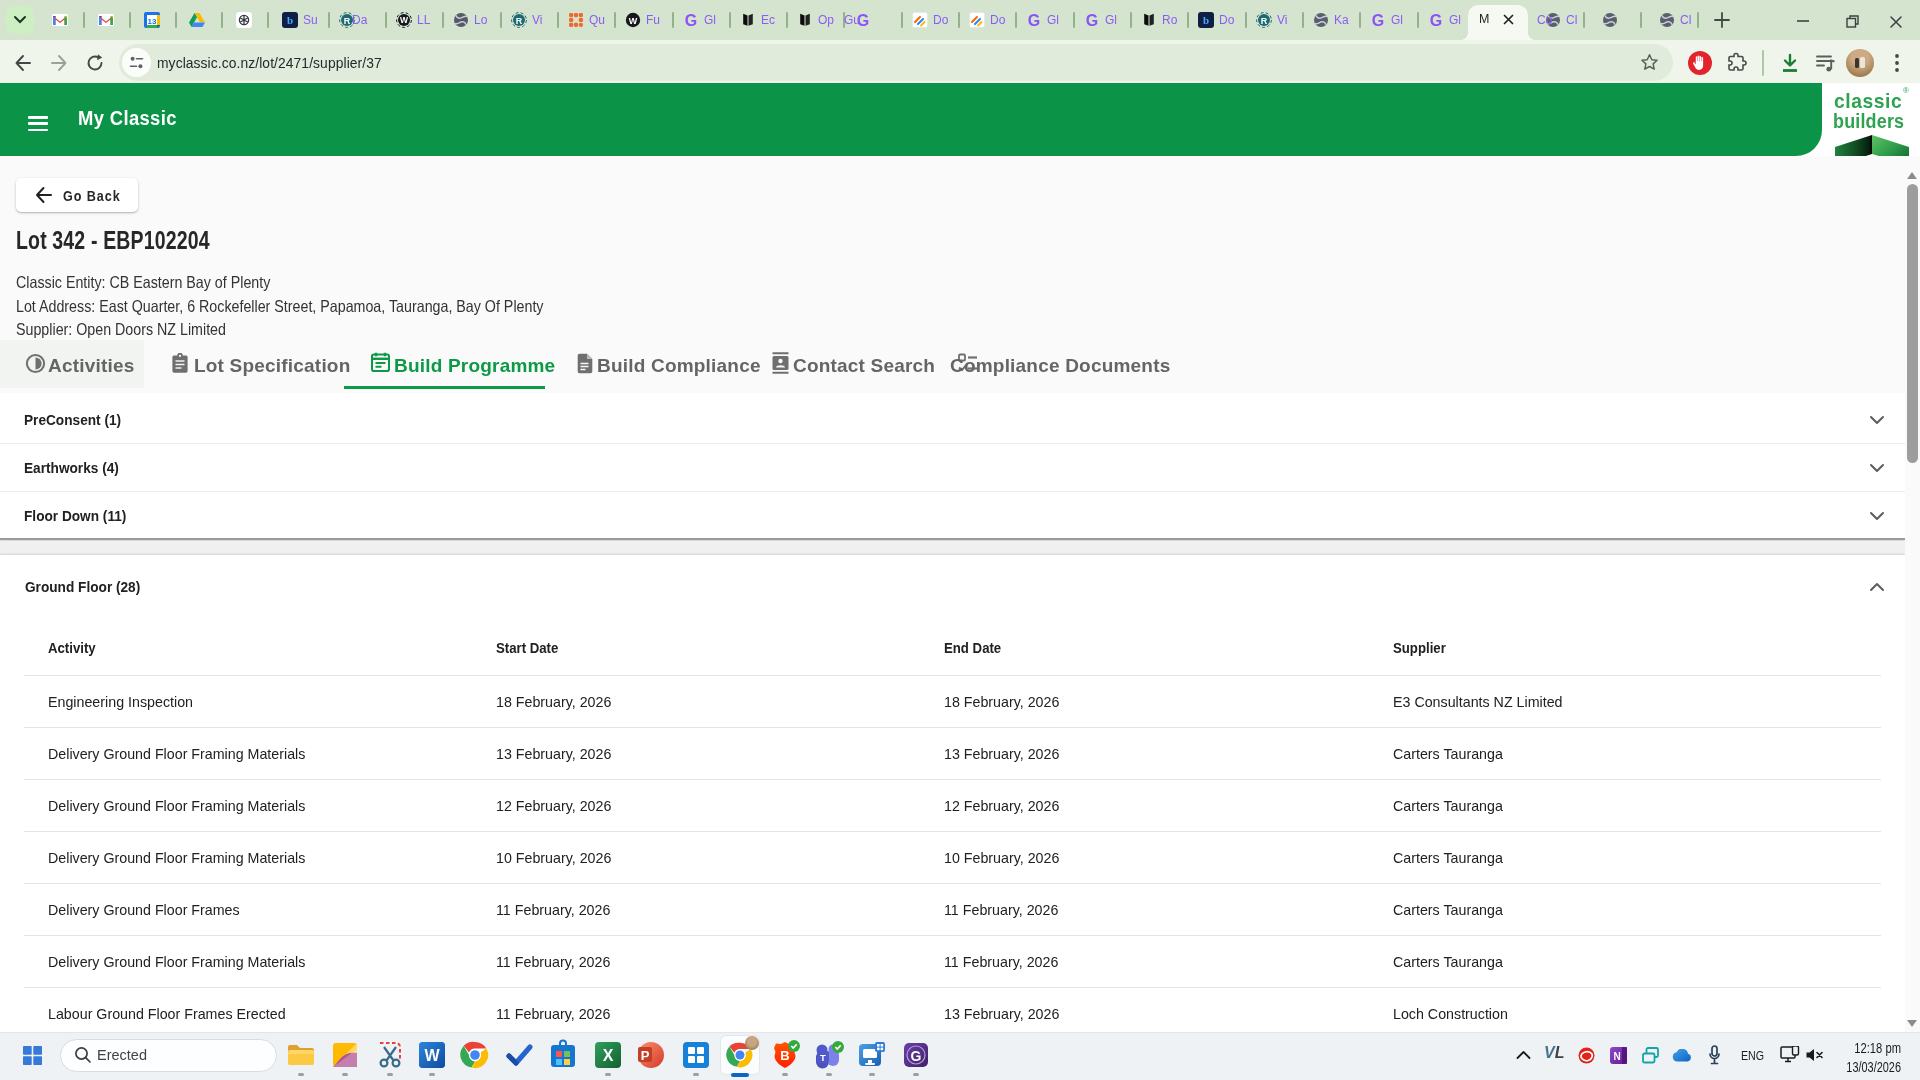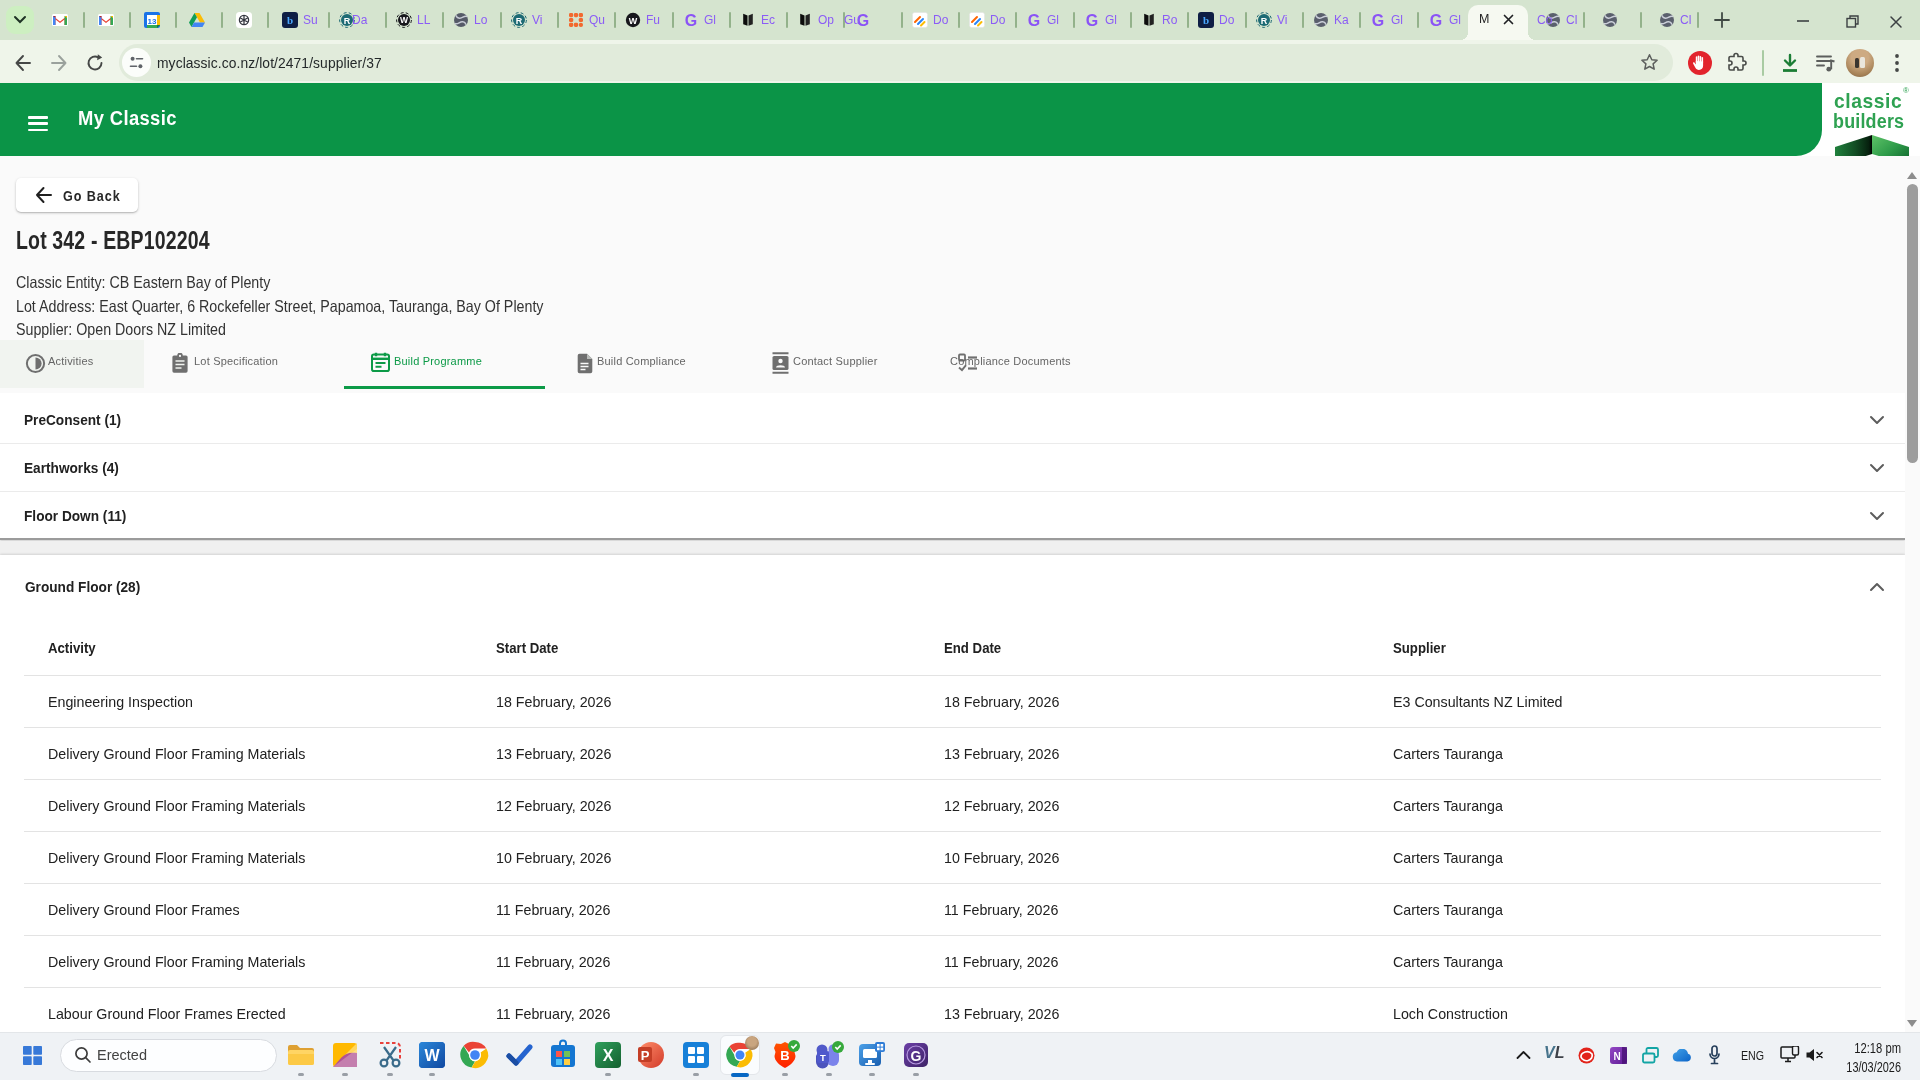--- a/index.html
+++ b/index.html
@@ -6,21 +6,21 @@
 body{font-family:"Liberation Sans",sans-serif;background:#fff;position:relative}
 .a{position:absolute}
 .tabstrip{left:0;top:0;width:1920px;height:40px;background:#d5e4cf}
 .toolbar{left:0;top:40px;width:1920px;height:43px;background:#eff5ea}
 .appbar{left:0;top:83px;width:1822px;height:73px;background:#0b9447;border-bottom-right-radius:26px}
 .logobox{left:1822px;top:83px;width:98px;height:87px;background:#fff}
 .content{left:0;top:156px;width:1920px;height:876px;background:#fafafa}
 .tablbl{font-size:12px;color:#8b5cf6;top:13px;white-space:nowrap}
 .tdiv{width:2px;height:16px;top:12px;background:#93b28b;border-radius:1px}
 .omni{left:119px;top:44px;width:1554px;height:37px;border-radius:19px;background:#e1ebdb}
-.mui-txt{color:#656565;font-size:11px;font-weight:400;letter-spacing:.2px;white-space:nowrap}
+.mui-txt{color:#656565;font-size:19px;font-weight:700;letter-spacing:.2px;white-space:nowrap}
 .acc-h{font-size:15px;font-weight:700;color:#212121;white-space:nowrap;transform:scaleX(.91);transform-origin:0 50%}
 .cell{font-size:15px;color:#212121;white-space:nowrap;transform:scaleX(.95);transform-origin:0 50%}
 .th{font-size:15px;font-weight:700;color:#212121;white-space:nowrap;transform:scaleX(.88);transform-origin:0 50%}
 .rowline{left:24px;width:1857px;height:1px;background:#e3e3e3}
 .taskbar{left:0;top:1032px;width:1920px;height:48px;background:#eff2f5;border-top:1px solid #e3e6e9}
 .ind{width:6px;height:3px;border-radius:1.5px;background:#999fa6;top:1073px}
 .tray{font-size:14px;color:#1b1b1b;white-space:nowrap}
 </style></head><body>
 
 <div class="a tabstrip"></div>
@@ -371,21 +371,21 @@
       <path d="M4.5 10.5 L12.5 10.5 M4.5 13.5 L12.5 13.5 M4.5 16.5 L9.5 16.5"></path>
     </g>
   </svg>
 <div class="a mui-txt" style="left:597px;top:355px">Build Compliance</div>
 <svg class="a" style="left:771px;top:352px" width="19" height="22" viewBox="0 0 19 22">
     <path d="M1.5 1.2 L17.5 1.2 M1.5 20.8 L17.5 20.8" stroke="#6f6f6f" stroke-width="2"></path>
     <rect x="1.5" y="4" width="16" height="14" rx="1.6" fill="#6f6f6f"></rect>
     <circle cx="9.5" cy="9" r="2.2" fill="#f9f9f9"></circle>
     <path d="M5 15.5 c0 -3 9 -3 9 0 Z" fill="#f9f9f9"></path>
   </svg>
-<div class="a mui-txt" style="left:793px;top:355px">Contact Supplier</div>
+<div class="a mui-txt" style="left:793px;top:355px">Contact Search</div>
 <svg class="a" style="left:958px;top:353px" width="20" height="20" viewBox="0 0 20 20">
     <rect x="1" y="1.5" width="6" height="6" rx="1" fill="none" stroke="#6f6f6f" stroke-width="1.8"></rect>
     <path d="M10 4.5 L19 4.5" stroke="#6f6f6f" stroke-width="2.2"></path>
     <path d="M1 14.5 L4 17.2 L8 12.2" stroke="#6f6f6f" stroke-width="1.9" fill="none"></path>
     <path d="M10 15.5 L19 15.5" stroke="#6f6f6f" stroke-width="2.2"></path>
   </svg>
 <div class="a mui-txt" style="left:950px;top:355px">Compliance Documents</div>
 <div class="a" style="left:0px;top:393px;width:1905px;height:147px;background:#fff;border-bottom:2px solid #9b9b9b;box-shadow:0 2px 2px rgba(0,0,0,.14)"></div>
 <div class="a" style="left:0px;top:443px;width:1905px;height:1px;background:#ebebeb"></div>
 <div class="a" style="left:0px;top:491px;width:1905px;height:1px;background:#ebebeb"></div>

